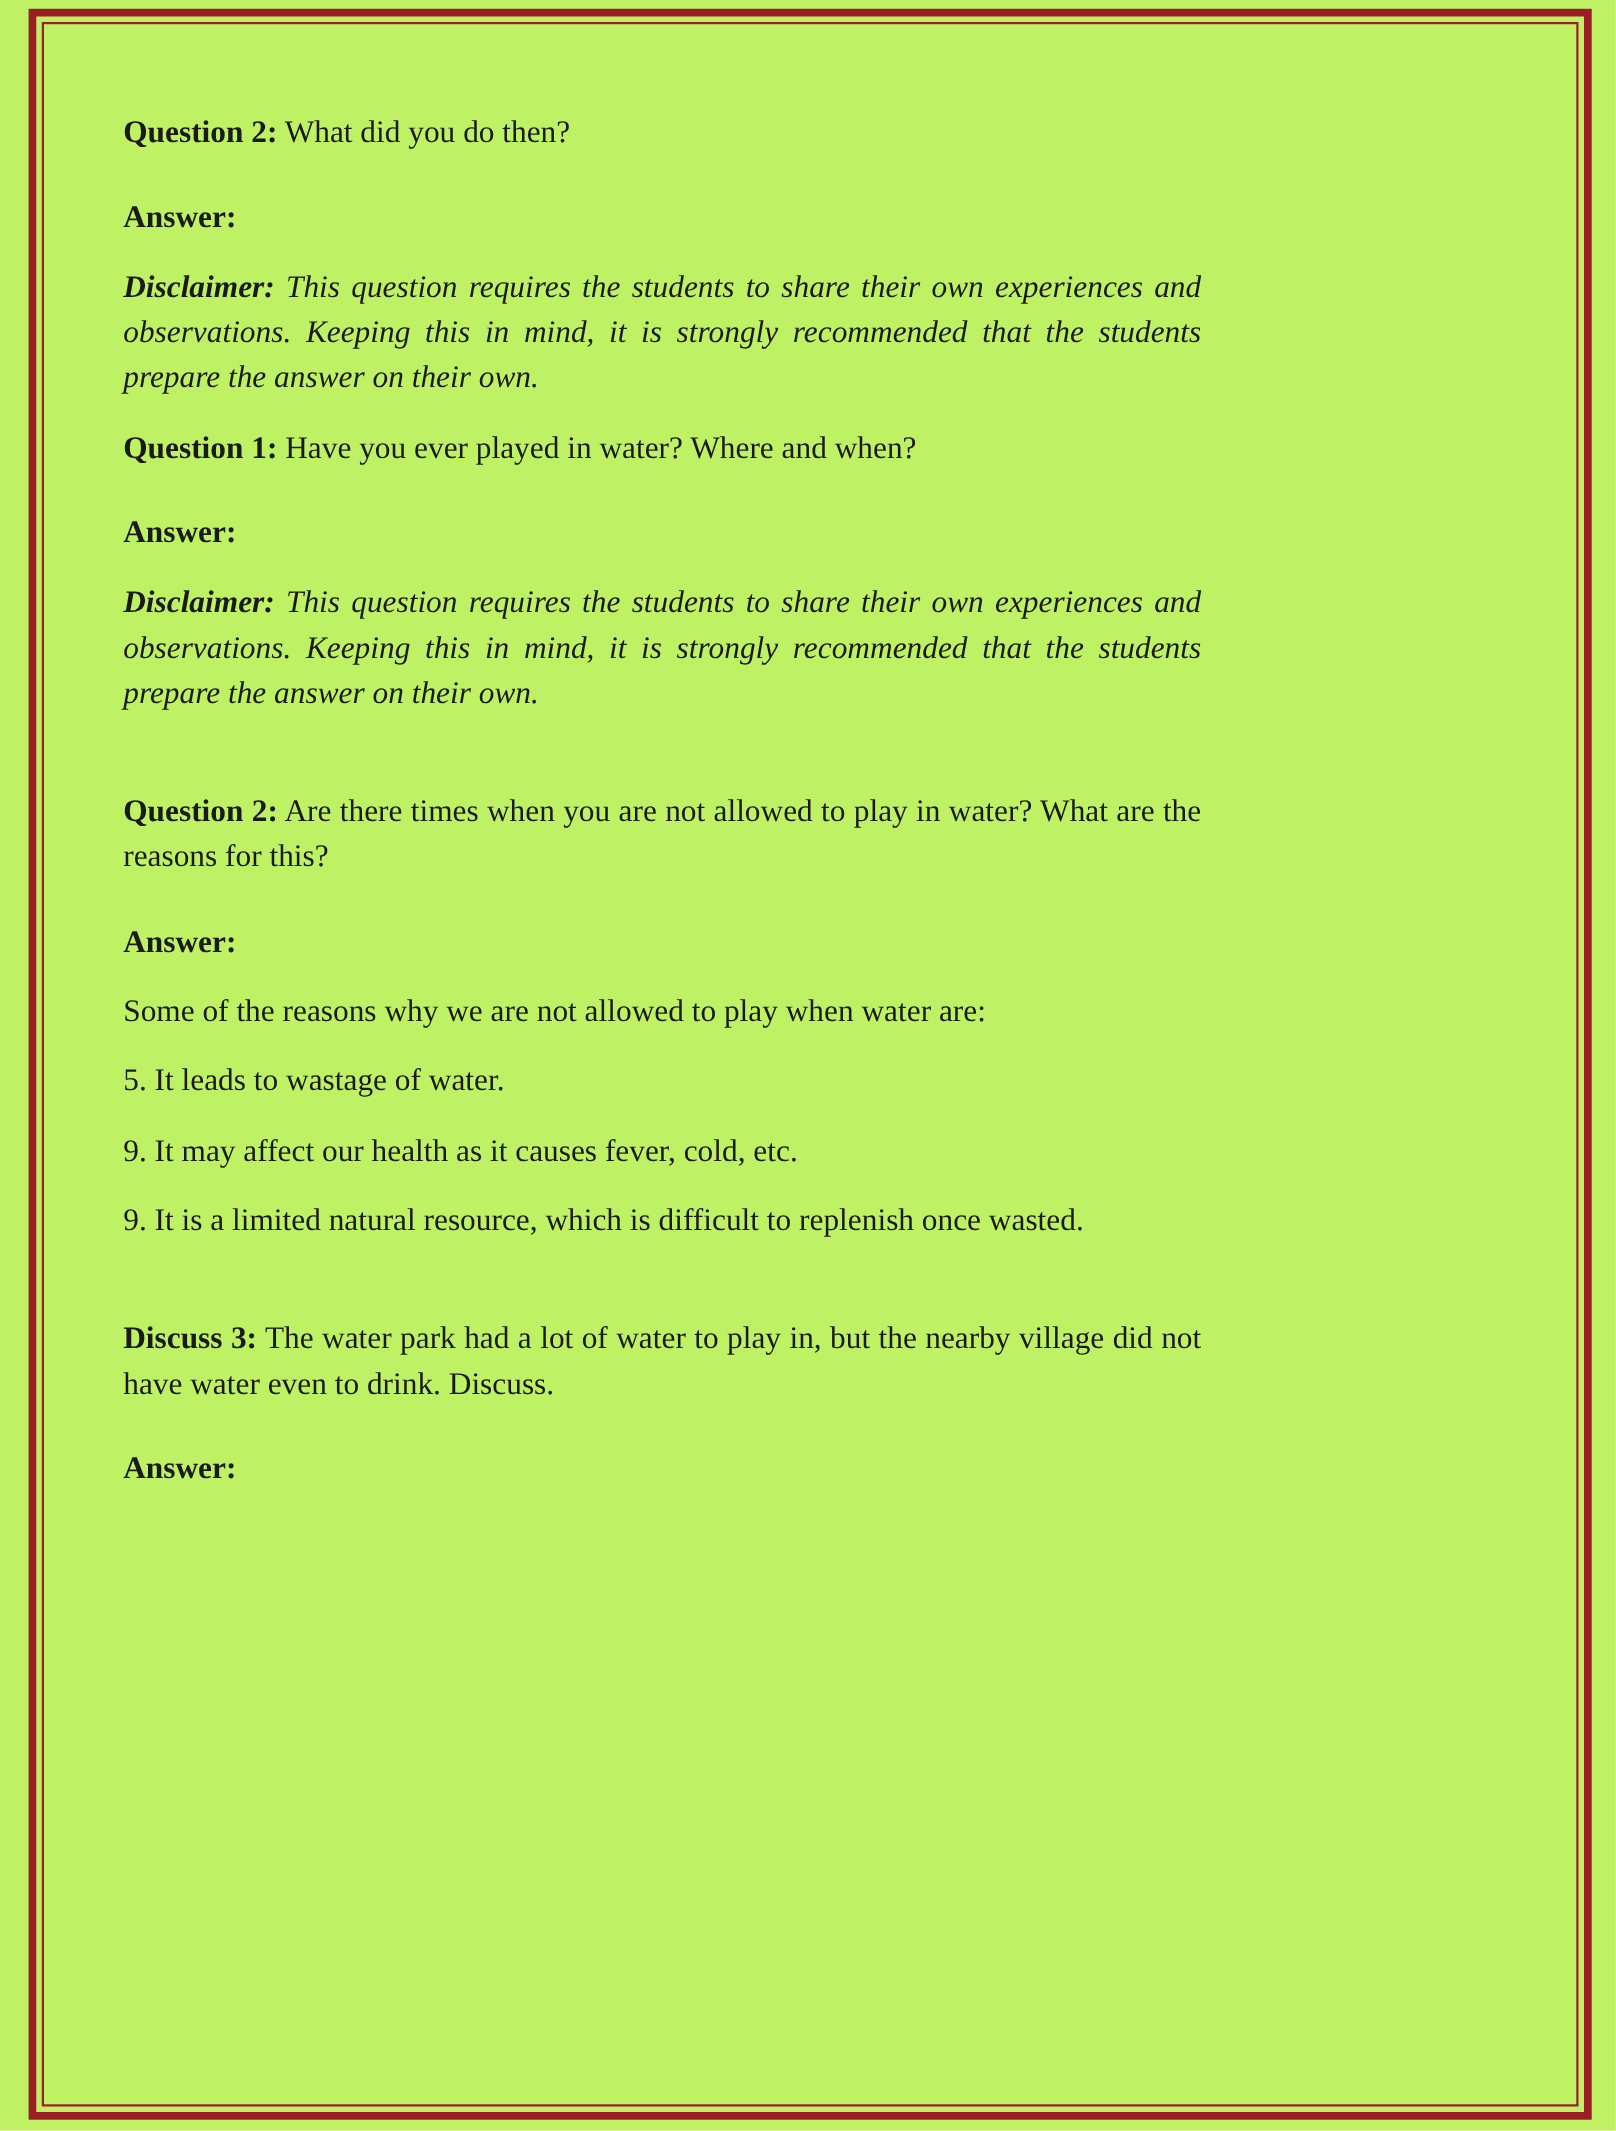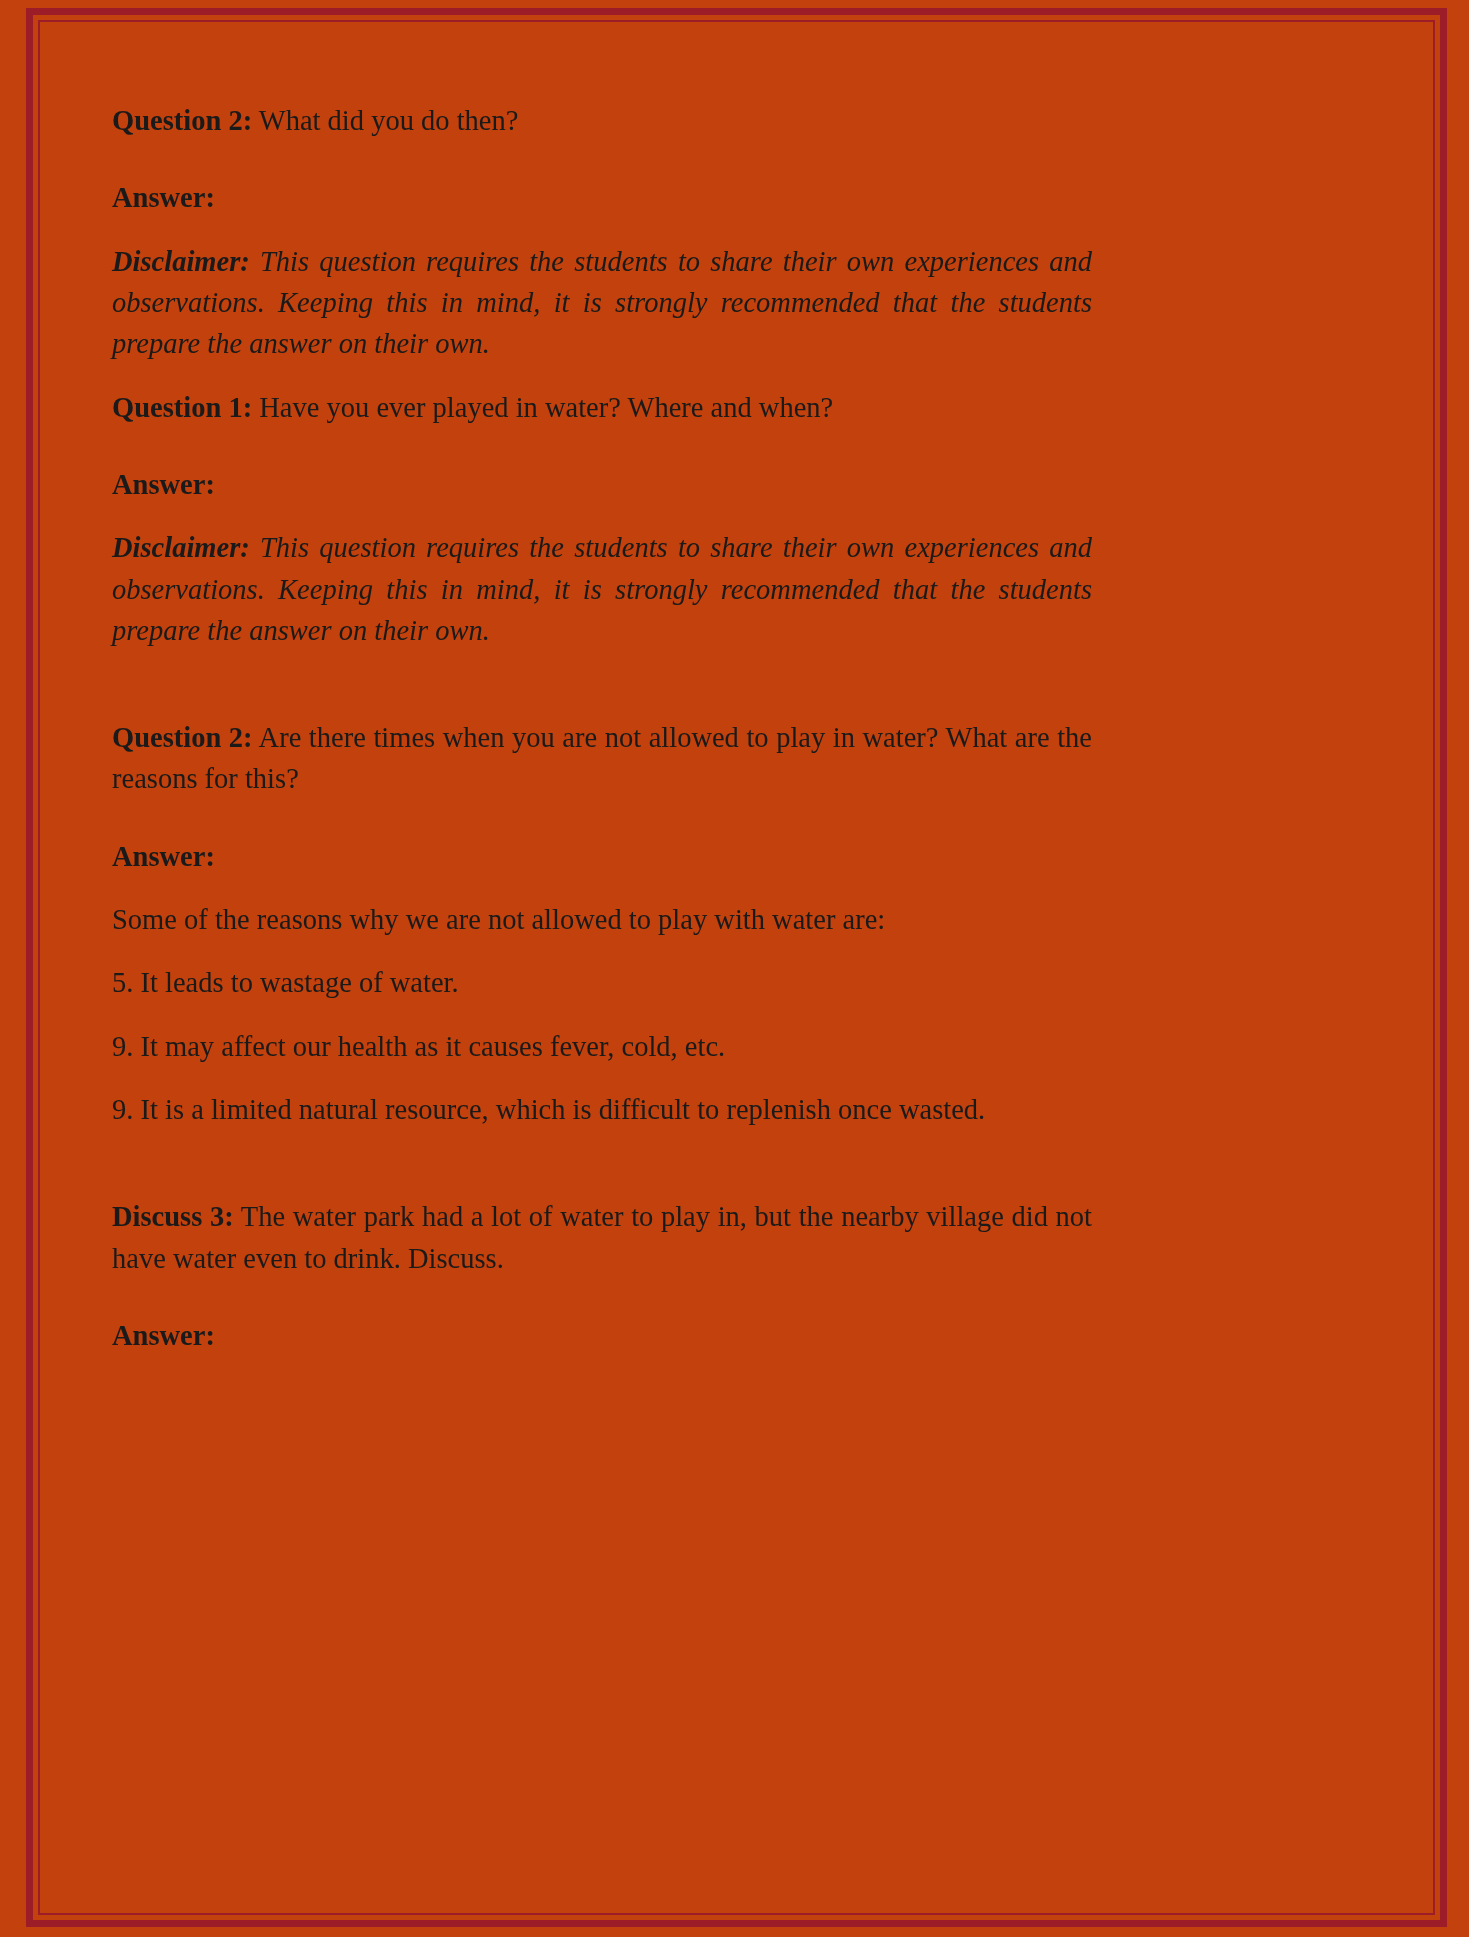--- a/index.html
+++ b/index.html
@@ -11,21 +11,21 @@
     width: 1469px;
     height: 1937px;
     font-family: "Liberation Serif", serif;
     color: #1a1a1a;
   }
   .page {
     position: relative;
     width: 1469px;
     height: 1937px;
     box-sizing: border-box;
-    background: #c2410c;
+    background: #bef264;
     padding: 10px;
   }
   
   .frame-outer {
     position: absolute;
     left: 26px;
     top: 8px;
     right: 22px;
     bottom: 10px;
     border: 7px solid #9c1c28;
@@ -116,21 +116,21 @@
 
     <div class="gap-big"></div>
 
     <p class="blk">
       <span class="lead">Question 2:</span>
       <span>Are there times when you are not allowed to play in water? What are the reasons for this?</span>
     </p>
 
     <p class="answer-label">Answer:</p>
 
-    <p class="blk">Some of the reasons why we are not allowed to play with water are:</p>
+    <p class="blk">Some of the reasons why we are not allowed to play when water are:</p>
 
     <p class="blk">5. It leads to wastage of water.</p>
     <p class="blk">9. It may affect our health as it causes fever, cold, etc.</p>
     <p class="blk">9. It is a limited natural resource, which is difficult to replenish once wasted.</p>
 
     <div class="gap-big"></div>
 
     <p class="blk">
       <span class="lead">Discuss 3:</span>
       <span>The water park had a lot of water to play in, but the nearby village did not have water even to drink. Discuss.</span>

